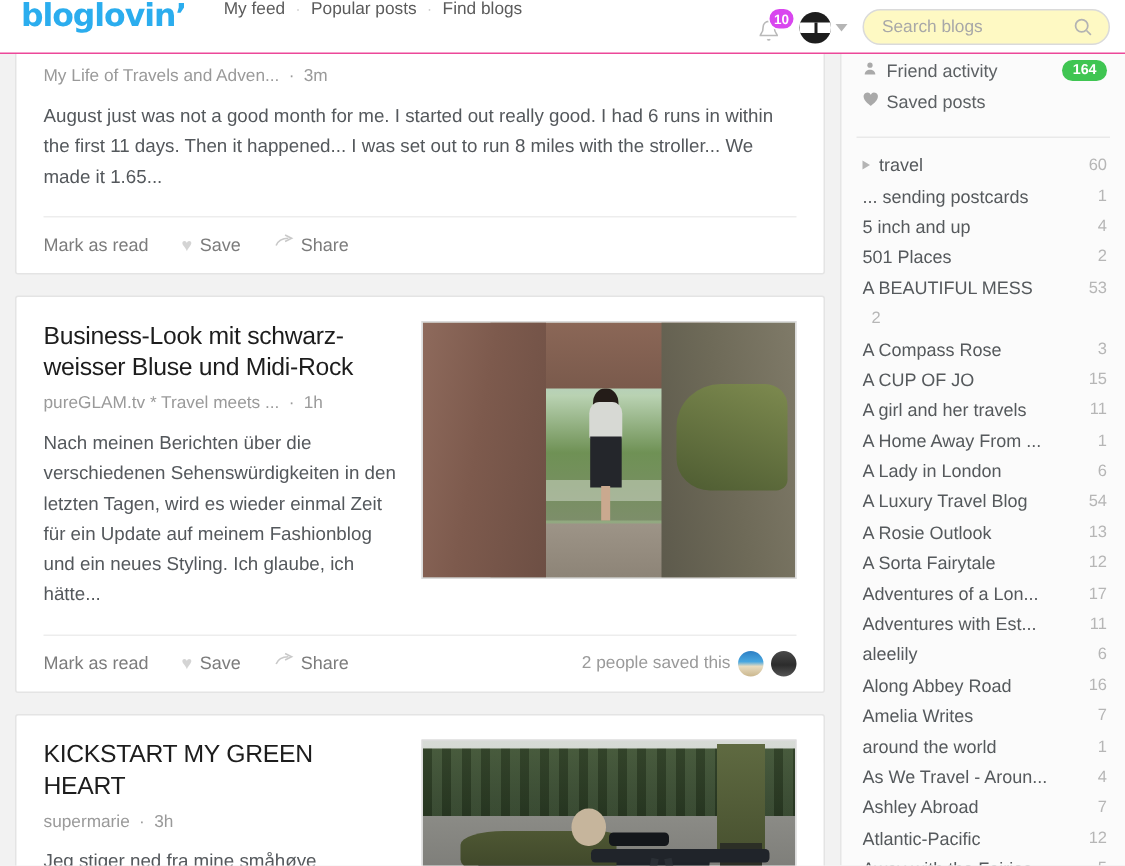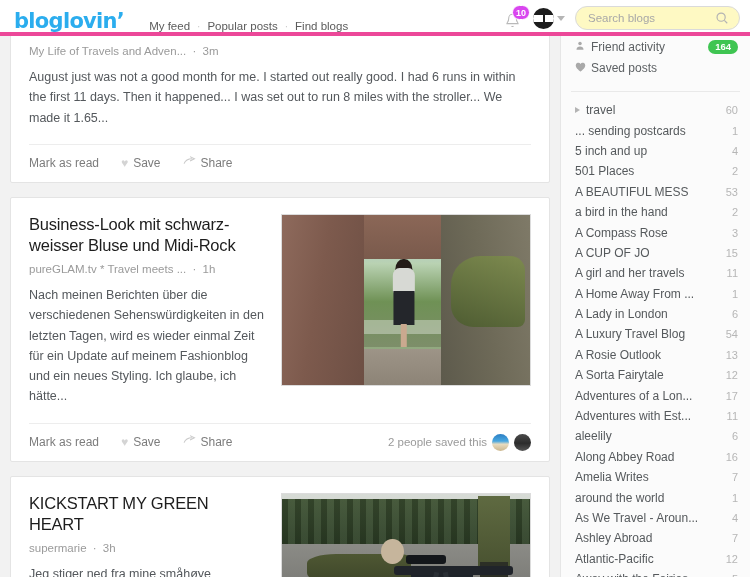--- a/index.html
+++ b/index.html
@@ -10,23 +10,23 @@
     font-family: "Liberation Sans", sans-serif;
     -webkit-font-smoothing: antialiased;
   }
   #app { position: relative; width: 750px; height: 577px; overflow: hidden; }
 
   
   .header {
     position: absolute; top: 0; left: 0;
     width: 750px; height: 36px;
     background: #ffffff;
-    border-bottom: 4px solid #ec4899;
+    border-bottom: 1px solid #ec4899;
     z-index: 50;
-    display: flex; align-items: flex-end;
+    display: flex; align-items: flex-start;
   }
   .logo {
     margin-left: 14px;
     font-size: 21px;
     font-weight: bold;
     color: #2badee;
     letter-spacing: -0.7px;
     font-family: "DejaVu Sans", sans-serif;
     line-height: 1;
   }
@@ -454,21 +454,20 @@
           <span class="nm">501 Places</span>
           <span class="ct">2</span>
         </div>
         <div class="sb-item plain">
           <span style="width: 0px;"></span>
           <span class="nm">A BEAUTIFUL MESS</span>
           <span class="ct">53</span>
         </div>
         <div class="sb-item plain">
           <span style="width: 0px;"></span>
-          <span class="nm">a bird in the hand</span>
           <span class="ct">2</span>
         </div>
         <div class="sb-item plain">
           <span style="width: 0px;"></span>
           <span class="nm">A Compass Rose</span>
           <span class="ct">3</span>
         </div>
         <div class="sb-item plain">
           <span style="width: 0px;"></span>
           <span class="nm">A CUP OF JO</span>

